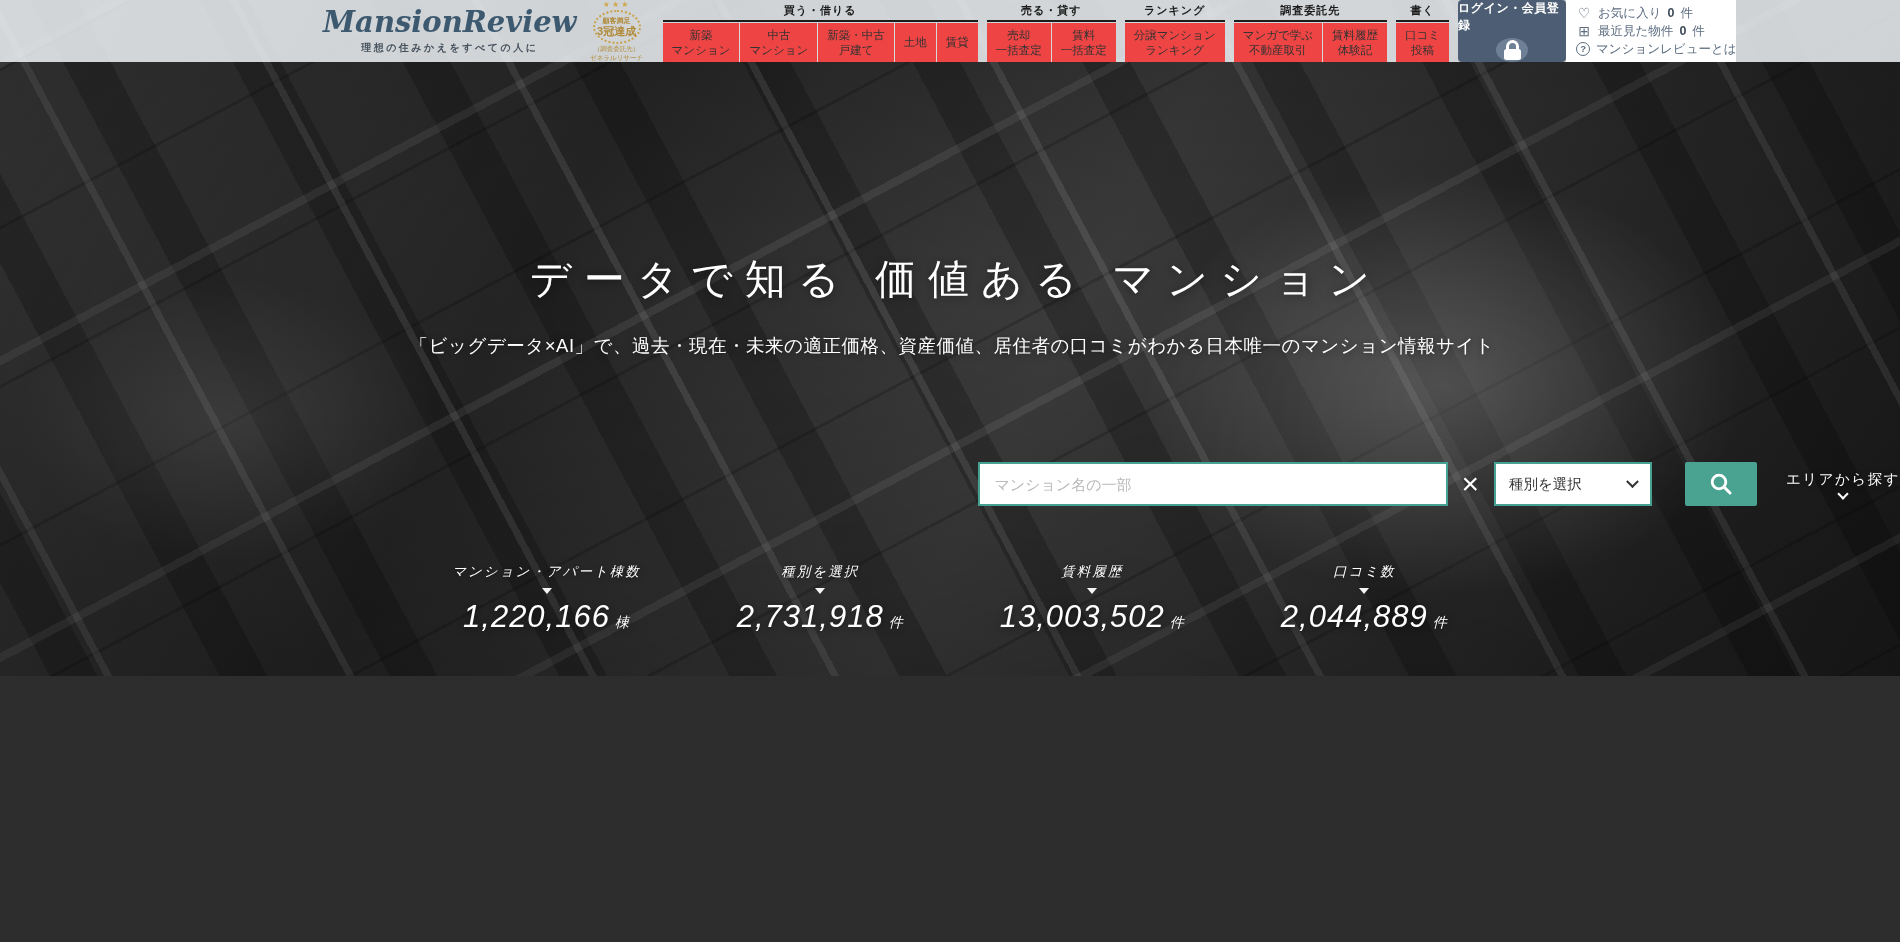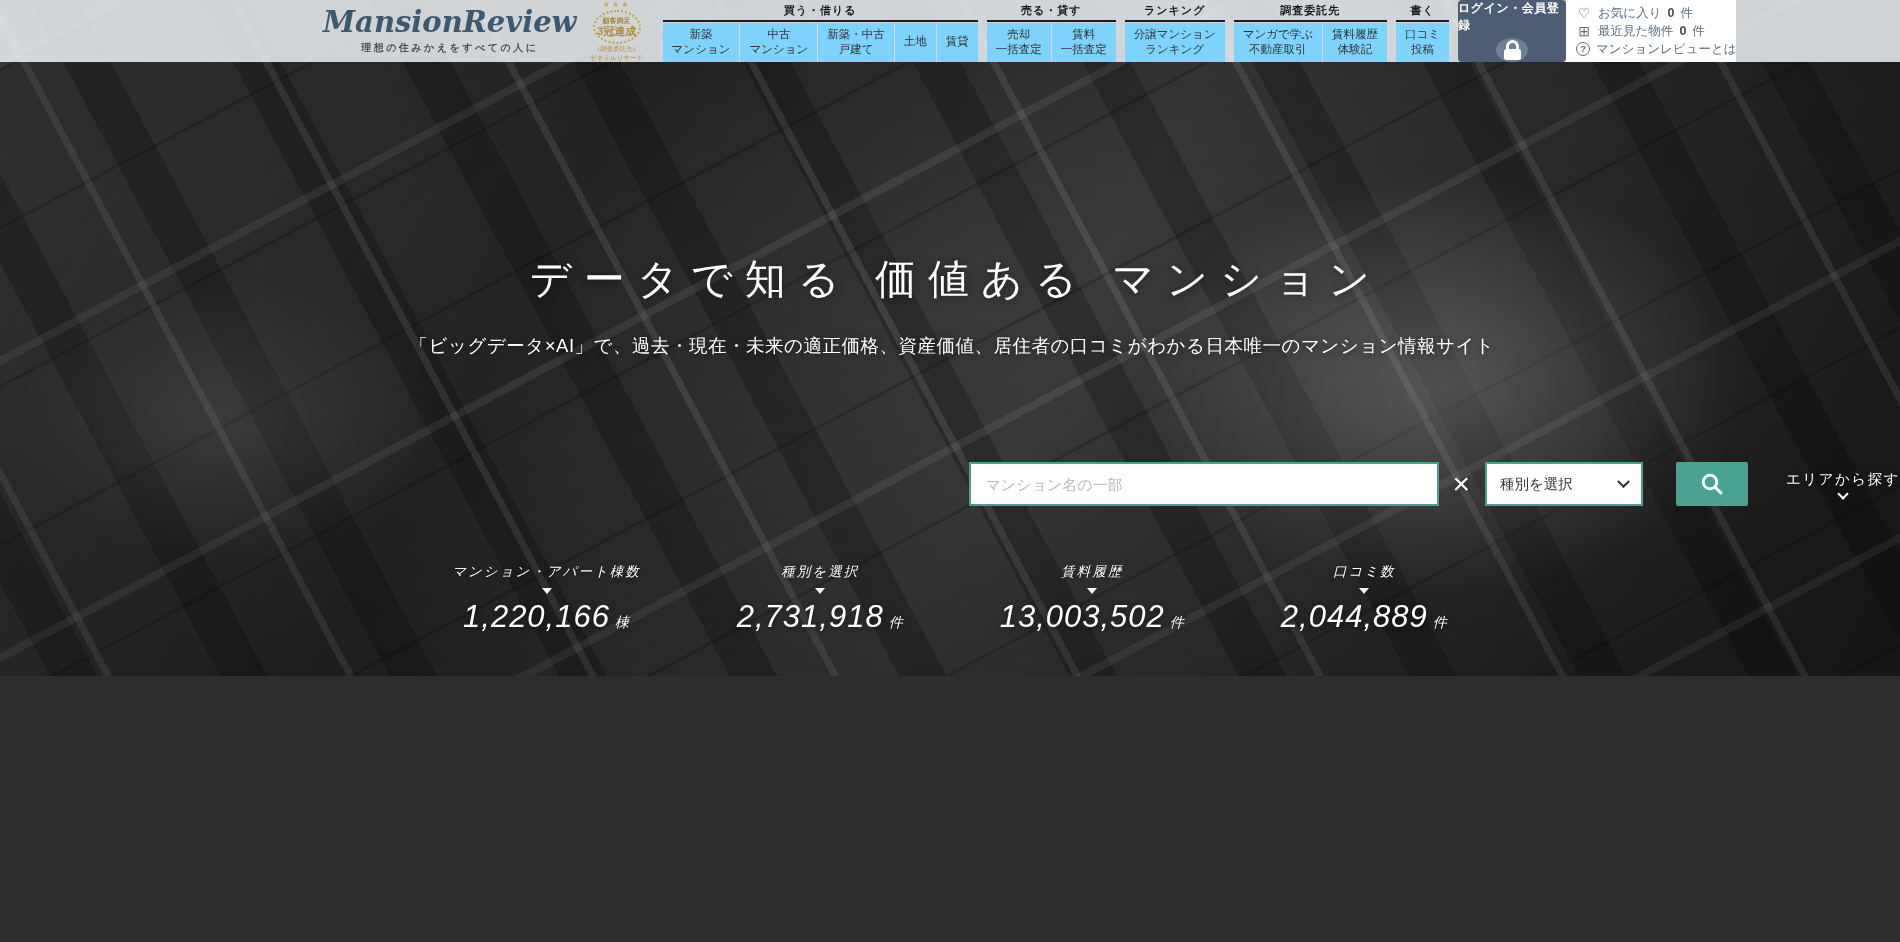--- a/index.html
+++ b/index.html
@@ -37,21 +37,21 @@
   .badge { width:64px; display:flex; flex-direction:column; align-items:center; justify-content:center; margin-right:14px; color:#b08a39; padding-top:1px; }
   .badge-stars { font-size:8px; letter-spacing:2px; color:#cfa84f; line-height:1; }
   .badge-circle { width:48px; height:34px; border:2px dotted #c9a24d; border-radius:50%; display:flex; flex-direction:column; align-items:center; justify-content:center; margin:1px 0; }
   .badge-line1 { font-size:7px; font-weight:bold; line-height:1.1; }
   .badge-line2 { font-size:11px; font-weight:bold; line-height:1.1; white-space:nowrap; }
   .badge-sub  { font-size:6.5px; line-height:1.25; white-space:nowrap; }
 
   nav { display:flex; gap:9px; align-items:stretch; padding:3px 0 0 0; }
   .nav-group { display:flex; flex-direction:column; }
   .group-label { font-size:11px; font-weight:bold; color:#1c1c1c; text-align:center; padding:0 4px 2px; letter-spacing:1px; border-bottom:2px solid #1c1c1c; white-space:nowrap; }
-  .group-items { flex:1; display:flex; background:#7dd3fc; margin-top:1px;font-family:Liberation Mono, monospace; }
+  .group-items { flex:1; display:flex; background:#ef4444; margin-top:1px; }
   .nav-item { display:flex; align-items:center; justify-content:center; padding:0 9px; font-size:11.5px; color:#333; text-align:center; white-space:pre-line; line-height:1.3; border-right:1px solid #d9d9d9; cursor:pointer; }
   .nav-item:last-child { border-right:none; }
 
   .login-btn { margin-left:9px; width:108px; background:#4d5e74; border-radius:4px; display:flex; flex-direction:column; align-items:center; justify-content:center; gap:4px; color:#fff; font-size:12px; font-weight:bold; cursor:pointer; letter-spacing:0.5px; }
   .lock-circle { width:32px; height:32px; border-radius:50%; background:#6d8096; display:flex; flex-direction:column; align-items:center; justify-content:center; }
   .lock-shackle { width:13px; height:9px; border:3px solid #fff; border-bottom:none; border-radius:8px 8px 0 0; }
   .lock-body { width:17px; height:11px; background:#fff; border-radius:2.5px; }
 
   .quick-links { background:#fff; width:170px; padding:6px 10px; display:flex; flex-direction:column; justify-content:center; gap:2px; color:#5d6e80; }
   .ql-row { display:flex; align-items:center; gap:6px; font-size:12.5px; line-height:16px; cursor:pointer; white-space:nowrap; }
@@ -64,21 +64,21 @@
   .hero-title { position:absolute; top:252px; left:0; right:0; text-align:center; font-size:41px; font-weight:500; letter-spacing:12px; text-indent:12px; text-shadow:0 1px 8px rgba(0,0,0,0.45); white-space:nowrap; }
   .hero-subtitle { position:absolute; top:333px; left:4px; right:0; text-align:center; font-size:18.5px; font-weight:500; letter-spacing:0.5px; text-shadow:0 1px 6px rgba(0,0,0,0.5); white-space:nowrap; }
 
   .search-row { position:absolute; top:462px; left:0; right:0; display:flex; justify-content:flex-end; align-items:center; }
   .search-input { width:470px; height:44px; border:2px solid #46a192; background:#fff; padding:0 14px; font-size:15px; color:#333; font-family:"Liberation Sans", sans-serif; outline:none; }
   .search-input::placeholder { color:#b9b9b9; }
   .clear-x { margin:0 15px 0 13px; font-size:30px; font-weight:300; color:#fff; line-height:1; cursor:pointer; text-shadow:0 1px 4px rgba(0,0,0,0.4); }
   .type-select { width:158px; height:44px; border:2px solid #46a192; background:#fff; display:flex; align-items:center; justify-content:space-between; padding:0 13px; font-size:14.5px; color:#333; cursor:pointer; }
   .chev-dark { width:9px; height:9px; border-right:2.6px solid #333; border-bottom:2.6px solid #333; transform:rotate(45deg) translate(-2px,-2px); }
   .search-btn { margin-left:33px; width:72px; height:44px; background:#4aa391; border:none; border-radius:2px; display:flex; align-items:center; justify-content:center; cursor:pointer; }
-  .area-link { margin-left:38px; display:flex; flex-direction:column; align-items:center; gap:3px; cursor:pointer; color:#fff; font-size:14.5px; letter-spacing:1.5px; text-shadow:0 1px 4px rgba(0,0,0,0.5); }
+  .area-link { margin-left:29px; display:flex; flex-direction:column; align-items:center; gap:3px; cursor:pointer; color:#fff; font-size:14.5px; letter-spacing:1.5px; text-shadow:0 1px 4px rgba(0,0,0,0.5); }
   .chev-white-sm { width:8px; height:8px; border-right:2.4px solid #fff; border-bottom:2.4px solid #fff; transform:rotate(45deg); margin-top:-2px; }
 
   .stats { position:absolute; top:563px; left:0; right:0; display:flex; justify-content:center; gap:96px; align-items:flex-start;font-style:italic; }
   .stat { display:flex; flex-direction:column; align-items:center; }
   .stat-label { font-size:13.5px; letter-spacing:2px; white-space:nowrap; text-shadow:0 1px 4px rgba(0,0,0,0.5); }
   .caret-down { margin:7px 0 5px; width:0; height:0; border-left:5px solid transparent; border-right:5px solid transparent; border-top:6px solid rgba(255,255,255,0.95); }
   .stat-value { font-size:31px; letter-spacing:1px; white-space:nowrap; text-shadow:0 1px 6px rgba(0,0,0,0.5); }
   .stat-unit { font-size:14px; margin-left:5px; }
 
   .scroll { position:absolute; top:852px; left:0; right:0; display:flex; flex-direction:column; align-items:center; cursor:pointer; color:#fff; }

